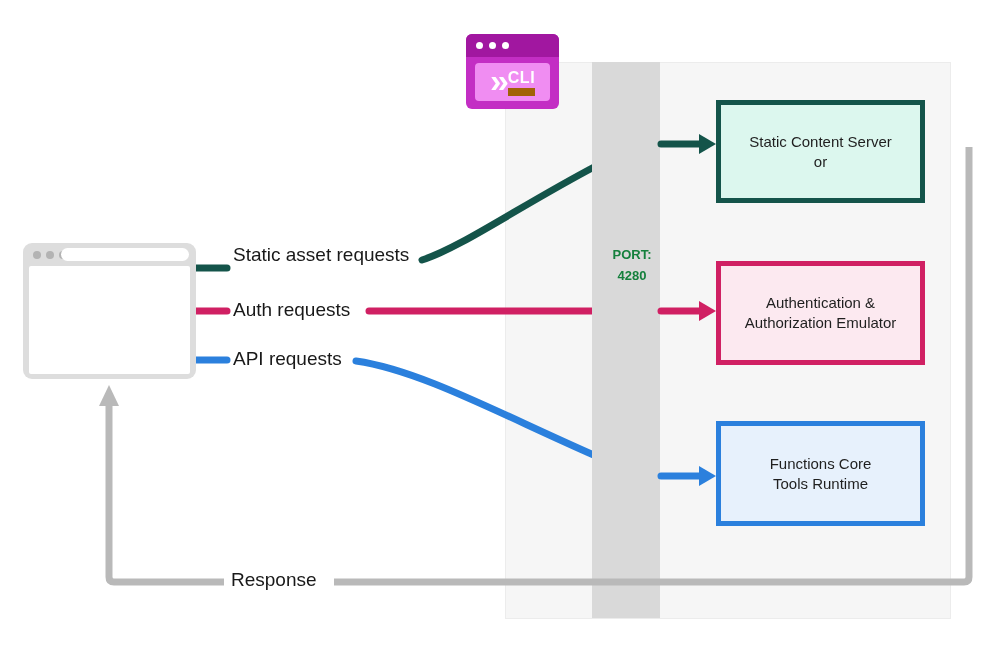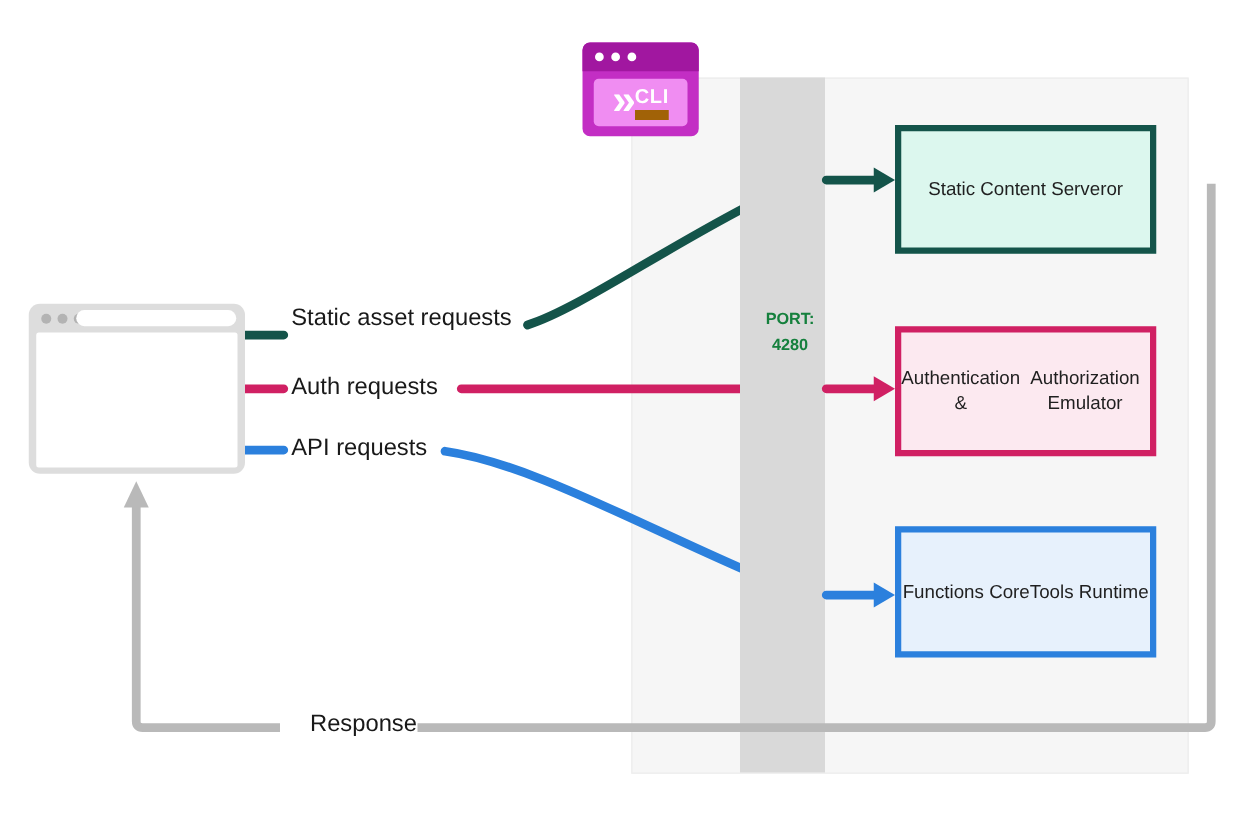--- a/index.html
+++ b/index.html
@@ -26,21 +26,21 @@
   
   svg.layer{position:absolute;left:0;top:0;z-index:2;}
   svg.layer.over{z-index:4;}
   
   .flow-label{
     position:absolute;font-size:19px;color:#191919;white-space:nowrap;z-index:5;
   }
   
   .node-box{
     position:absolute;left:716px;width:209px;box-sizing:border-box;z-index:5;
-    display:flex;flex-direction:row;align-items:center;justify-content:center;
+    display:flex;flex-direction:column;align-items:center;justify-content:center;
     text-align:center;font-size:15px;line-height:20px;color:#1f1f1f;
   }
   .box-static{top:100px;height:103px;background:#dcf7ee;border:5px solid #14544a;}
   .box-auth{top:261px;height:104px;background:#fce9f0;border:5px solid #d02063;}
   .box-func{top:421px;height:105px;background:#e7f1fc;border:5px solid #2b80dd;}
   
   .browser{
     position:absolute;left:23px;top:243px;width:173px;height:136px;
     background:#dddddd;border-radius:9px;z-index:6;
   }
@@ -137,21 +137,21 @@
     <g>
       <path d="M969 147 L969 577 Q969 582 964 582 L334 582" stroke="#b9b9b9" stroke-width="7" fill="none"></path>
       <path d="M224 582 L114 582 Q109 582 109 577 L109 404" stroke="#b9b9b9" stroke-width="7" fill="none"></path>
       <polygon points="99,406 109,385 119,406" fill="#b9b9b9"></polygon>
     </g>
   </svg>
 
   <div class="flow-label" style="left:233px;top:244px;">Static asset requests</div>
   <div class="flow-label" style="left:233px;top:299px;">Auth requests</div>
   <div class="flow-label" style="left:233px;top:348px;">API requests</div>
-  <div class="flow-label" style="left:248px;top:569px;">Response</div>
+  <div class="flow-label" style="left:231px;top:569px;">Response</div>
 
   <div class="node-box box-static">
     <div>Static Content Server</div>
     <div>or</div>
   </div>
   <div class="node-box box-func">
     <div>Functions Core</div>
     <div>Tools Runtime</div>
   </div>
   <div class="node-box box-auth">

